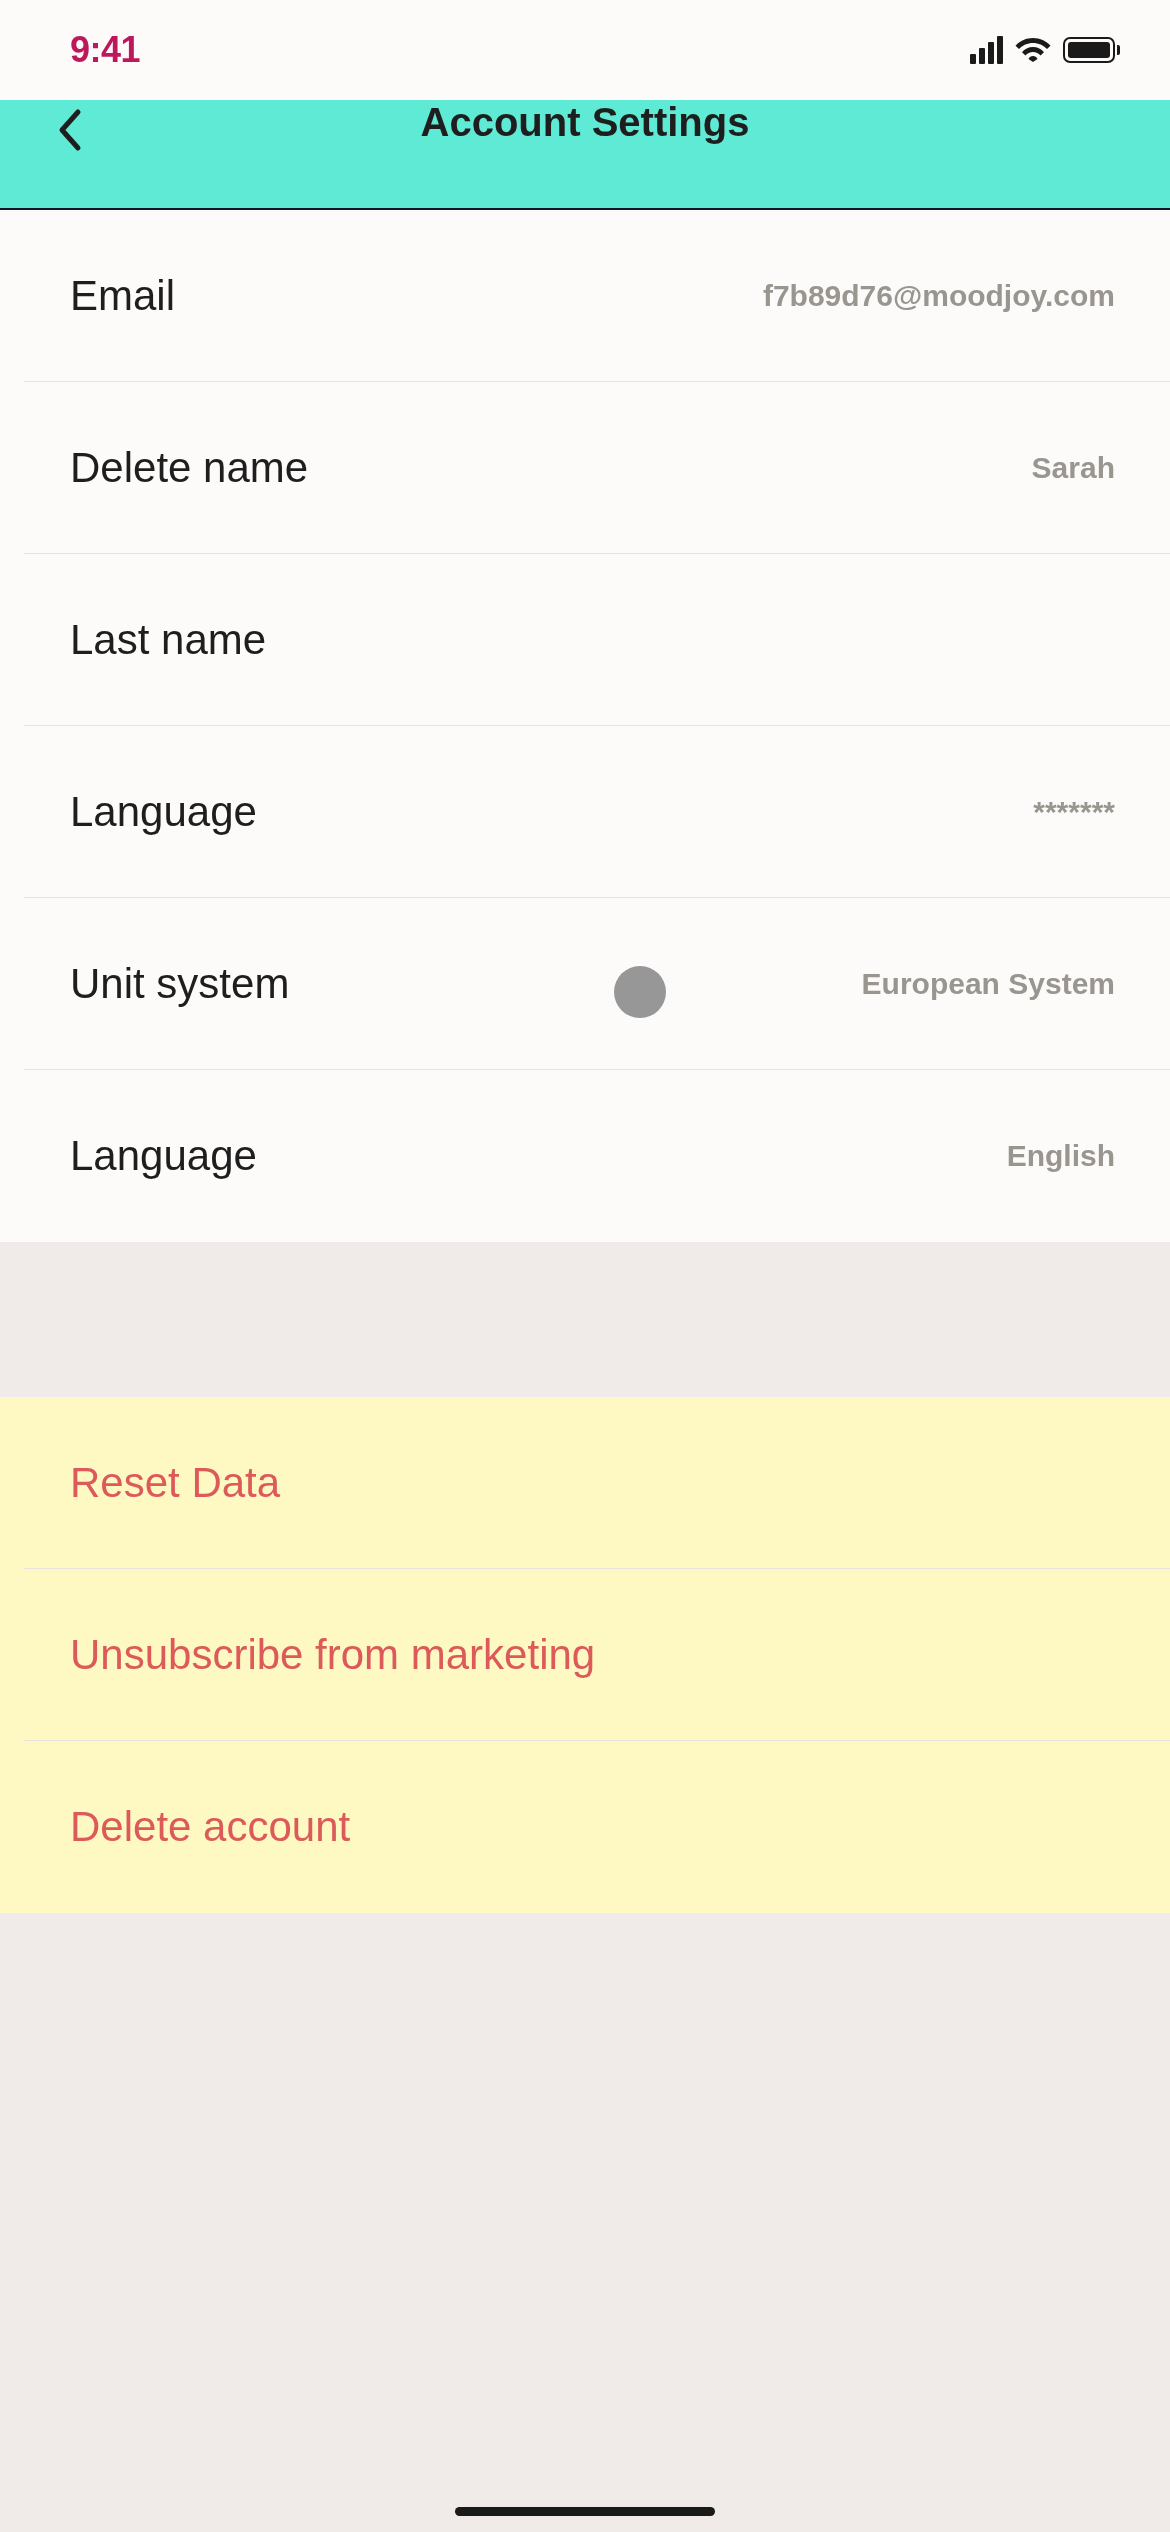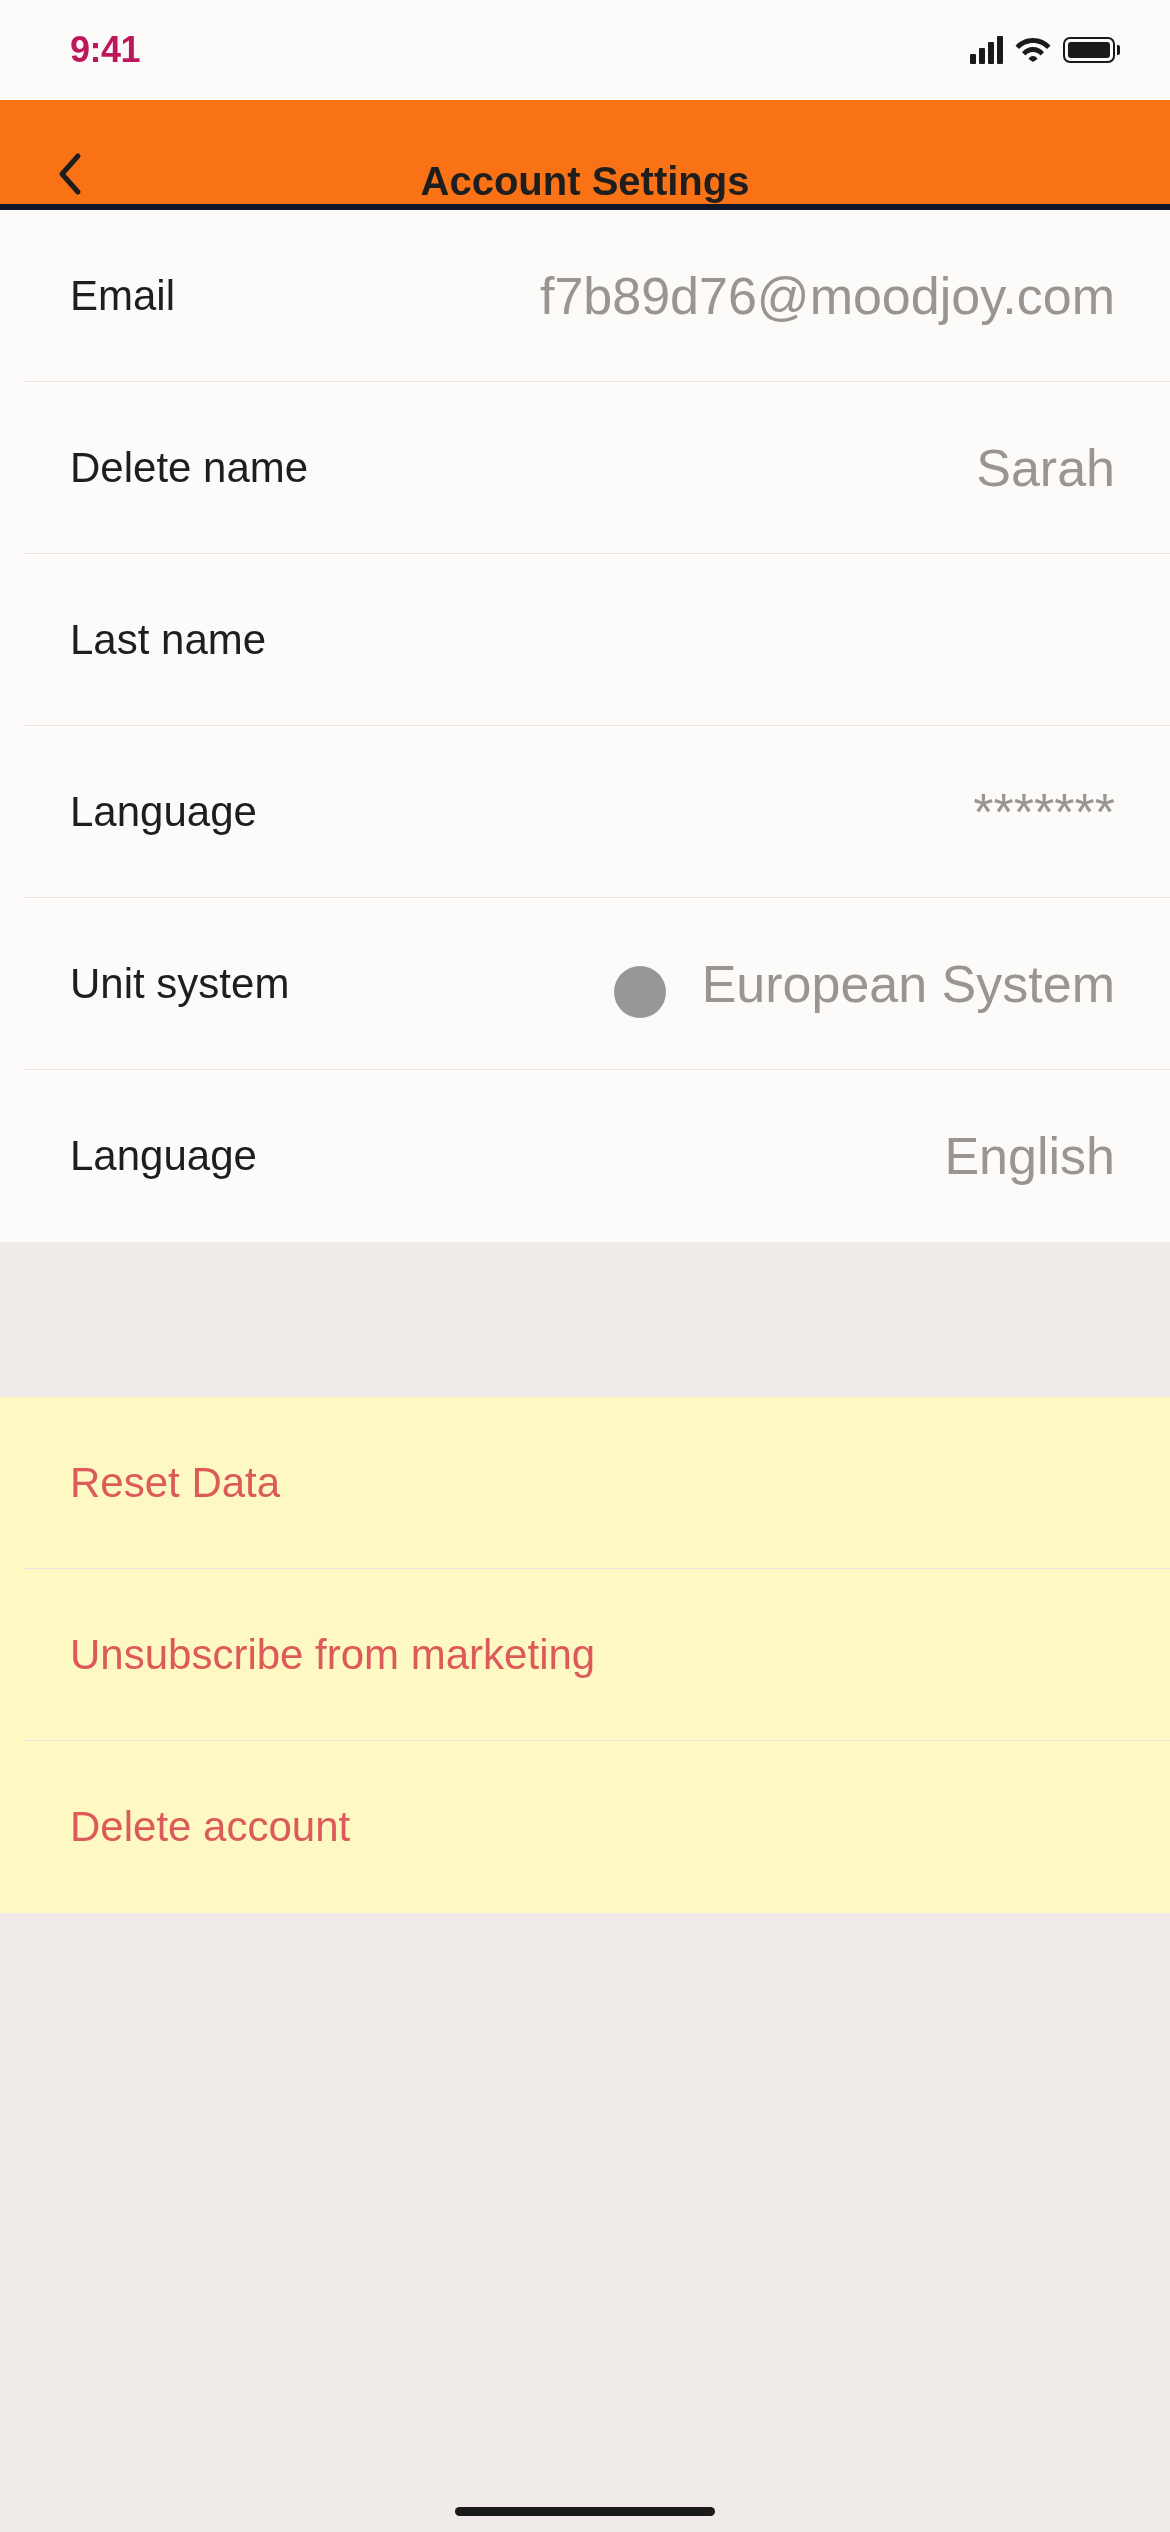--- a/index.html
+++ b/index.html
@@ -72,25 +72,25 @@
     }
     .battery-tip {
       width: 3px;
       height: 10px;
       background: #1a1a1a;
       border-radius: 0 2px 2px 0;
       margin-left: 2px;
     }
     .header {
       height: 110px;
-      background: #f97316;
-      display: flex;
-      align-items: flex-end;
-      position: relative;
-      border-bottom: 6px solid #0f172a;
+      background: #5eead4;
+      display: flex;
+      align-items: flex-start;
+      position: relative;
+      border-bottom: 2px solid #0f172a;
     }
     .back-button {
       position: absolute;
       left: 40px;
       width: 60px;
       height: 60px;
       display: flex;
       align-items: center;
       justify-content: center;
       cursor: pointer;
@@ -125,22 +125,22 @@
       right: 0;
       height: 1px;
       background: #e8e3e0;
     }
     .row-label {
       font-size: 42px;
       font-weight: 400;
       color: #1e1e1e;
     }
     .row-value {
-      font-size: 52px;
-      font-weight: 400;
+      font-size: 30px;
+      font-weight: 700;
       color: #999690;
     }
     .gap {
       height: 155px;
       background: #f0ebe8;
     }
     .action-row {
       height: 172px;
       display: flex;
       align-items: center;

